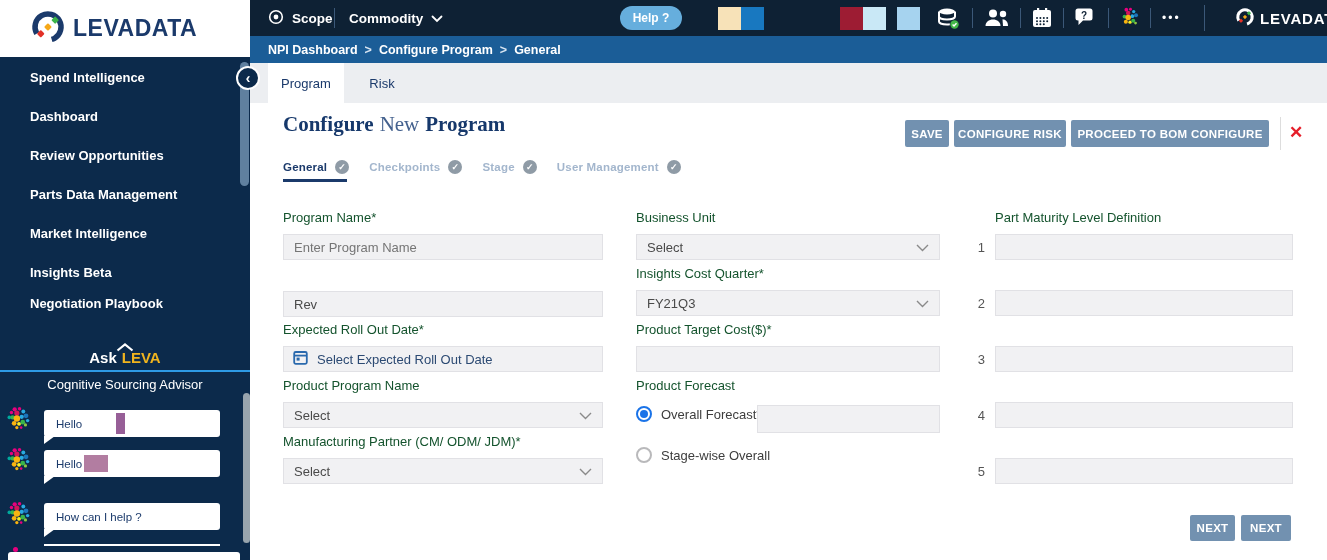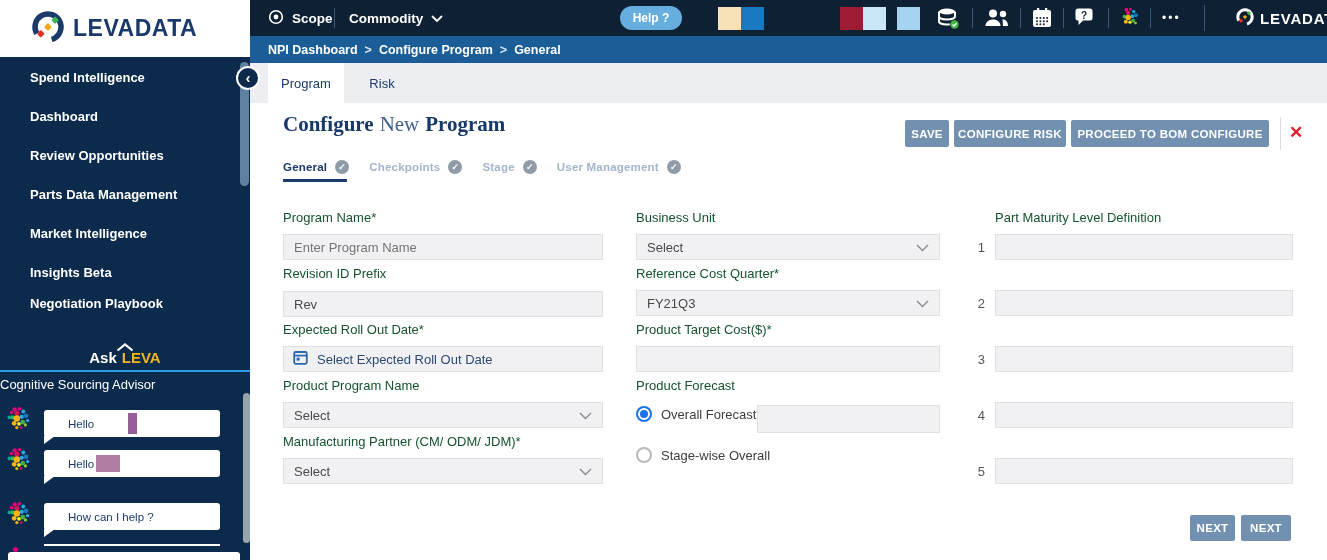--- a/index.html
+++ b/index.html
@@ -10,23 +10,23 @@
   .sidebar { position:absolute; left:0; top:0; width:250px; height:560px; background:#0c2a4b; }
   .logo-area { position:absolute; left:0; top:0; width:250px; height:58px; background:#fff; display:flex; align-items:center; padding-left:30px; border-bottom:1px solid #0c2a4b; }
   .brand-text { font-size:23px; font-weight:bold; color:#1b3a6b; letter-spacing:.5px; margin-left:7px; }
   .nav-item { position:absolute; left:30px; color:#fff; font-size:13px; font-weight:bold; cursor:pointer; white-space:nowrap; }
   .side-thumb { position:absolute; left:240px; top:62px; width:9px; height:124px; border-radius:5px; background:#60809f; }
   .collapse-btn { position:absolute; left:236px; top:66px; width:24px; height:24px; border-radius:50%; background:#0c2a4b; border:2px solid #fff; color:#fff; display:flex; align-items:center; justify-content:center; font-size:14px; font-weight:bold; z-index:10; cursor:pointer; line-height:1; }
   .ask-chevron { position:absolute; top:338px; left:0; width:250px; text-align:center; }
   .ask-title { position:absolute; top:349px; left:0; width:250px; text-align:center; font-size:15px; font-weight:bold; color:#fff; }
   .ask-title .leva { color:#f0b41e; margin-left:5px; }
   .ask-divider { position:absolute; top:370px; left:0; width:250px; height:2px; background:#2e9be6; }
-  .ask-subtitle { position:absolute; top:377px; left:0; width:250px; text-align:left; font-size:13px; color:#fff; }
+  .ask-subtitle { position:absolute; top:377px; left:0; width:250px; text-align:center; font-size:13px; color:#fff; }
   .chat-avatar { position:absolute; left:5px; }
-  .bubble { position:absolute; left:44px; width:176px; height:27px; background:#fff; border-radius:3px; display:flex; align-items:center; padding-left:24px; font-size:11.5px; color:#1b3a6b; }
+  .bubble { position:absolute; left:44px; width:176px; height:27px; background:#fff; border-radius:3px; display:flex; align-items:center; padding-left:12px; font-size:11.5px; color:#1b3a6b; }
   .bubble .tail { position:absolute; left:0; bottom:-7px; width:0; height:0; border-top:8px solid #fff; border-right:11px solid transparent; }
   .redact-1 { width:9px; height:21px; background:#975f97; margin-left:34px; }
   .redact-2 { width:24px; height:17px; background:#b27da1; margin-left:2px; }
   .partial-line { position:absolute; left:44px; top:544px; width:176px; height:2px; background:#fff; }
   .partial-dot { position:absolute; left:13px; top:547px; width:5px; height:5px; border-radius:50%; background:#e6007e; }
   .chat-input { position:absolute; left:8px; top:552px; width:232px; height:12px; background:#fff; border-radius:3px 3px 0 0; }
   .chat-thumb { position:absolute; left:243px; top:393px; width:7px; height:150px; background:#98a4ad; border-radius:4px; }
 
   
   .topbar { position:absolute; left:250px; top:0; width:1077px; height:36px; background:#0e2134; }
@@ -364,21 +364,20 @@
         <span class="step-check">✓</span>
       </div>
     </div>
     <div class="step-underline"></div>
 
     <div class="flabel col1" style="top:107px">Program Name*</div>
     <div class="fldwrap col1" style="top:131px">
       <input placeholder="Enter Program Name" style="">
     </div>
 
-    <div class="flabel col1" style="top:163px">Revision ID Prefix</div>
     <div class="fldwrap col1" style="top:188px">
       <input value="Rev" style="">
     </div>
 
     <div class="flabel col1" style="top:219px">Expected Roll Out Date*</div>
     <div class="fld datefld col1" style="top:243px; position:absolute; font-size:13px;">
       <span>
         <svg width="15" height="15" viewBox="0 0 15 15">
             <rect x="1.2" y="2" width="12.6" height="11.8" rx="1.5" fill="none" stroke="#2a69ad" stroke-width="1.8"></rect>
             <line x1="1.2" y1="5.6" x2="13.8" y2="5.6" stroke="#2a69ad" stroke-width="1.8"></line>
@@ -405,21 +404,21 @@
     </div>
 
     <div class="flabel col2" style="top:107px">Business Unit</div>
     <div class="fld select col2" style="top:131px; position:absolute;">
       <span>Select</span>
       <span><svg width="13" height="8" viewBox="0 0 13 8">
             <path d="M1 1 l5.5 5.5 L12 1" fill="none" stroke="#8a8a8a" stroke-width="1.4"></path>
           </svg></span>
     </div>
 
-    <div class="flabel col2" style="top:163px">Reference Cost Quarter*</div>
+    <div class="flabel col2" style="top:163px">Insights Cost Quarter*</div>
     <div class="fld select col2" style="top:187px; position:absolute;">
       <span>FY21Q3</span>
       <span><svg width="13" height="8" viewBox="0 0 13 8">
             <path d="M1 1 l5.5 5.5 L12 1" fill="none" stroke="#8a8a8a" stroke-width="1.4"></path>
           </svg></span>
     </div>
 
     <div class="flabel col2" style="top:219px">Product Target Cost($)*</div>
     <div class="fldwrap col2" style="top:243px">
       <input style="">

